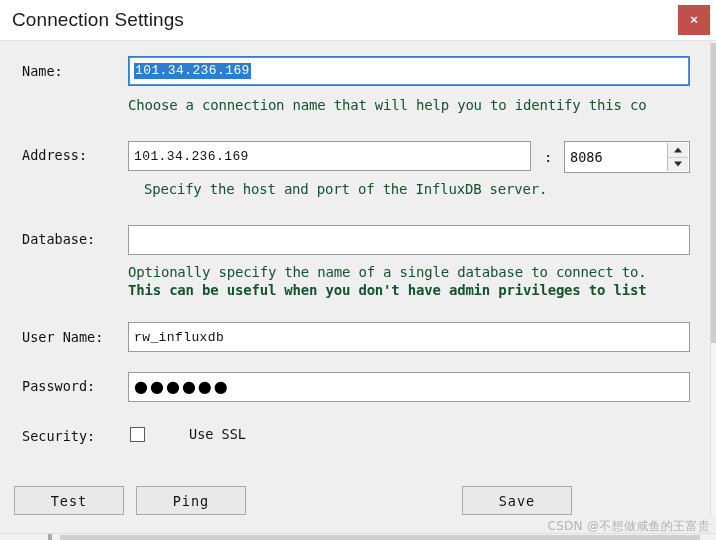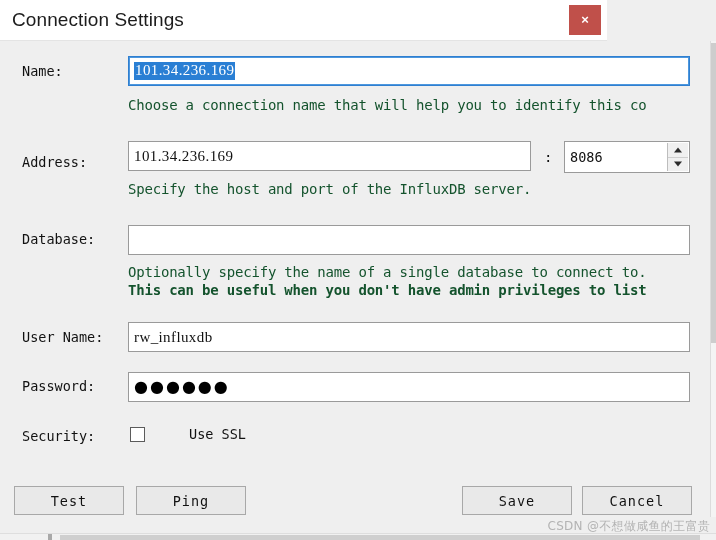--- a/index.html
+++ b/index.html
@@ -21,21 +21,21 @@
     height: 540px;
     background: #efefef;
     box-sizing: border-box;
     overflow: hidden;
   }
 
   
   .titlebar {
     position: absolute;
     left: 0; top: 0;
-    width: 607px;
+    width: 716px;
     height: 41px;
     background: #ffffff;
     border-bottom: 1px solid #e4e4e4;
     box-sizing: border-box;
     padding-left: 36px;
   }
   .title-text {
     position: absolute;
     left: 12px;
     top: 9px;
@@ -105,22 +105,22 @@
   .textfield.focused {
     border: 1px solid #2f7fd0;
     box-shadow: 0 0 0 1px #4d97de inset;
   }
 
   .field-inner {
     position: absolute;
     left: 5px;
     top: 50%;
     transform: translateY(-50%);
-    font-family: Liberation Serif, serif;
-    font-size: 15px;
+    font-family: Liberation Mono, monospace;
+    font-size: 13px;
     color: #111111;
     white-space: nowrap;
     letter-spacing: 0.4px;
   }
   .field-inner.selected-text {
     background: #2a7fd4;
     color: #ffffff;
     padding: 1px 1px 2px 1px;
   }
   .field-inner.pw {
@@ -296,37 +296,37 @@
   </div>
 
   <div class="body-area">
 
     <div class="row-label" style="left:22px; top:22px;">Name:</div>
     <div class="textfield focused" style="left:128px; top:15px; width:562px; height:30px;">
       <span class="field-inner selected-text">101.34.236.169</span>
     </div>
     <div class="hint" style="left:128px; top:56px;">Choose a connection name that will help you to identify this co</div>
 
-    <div class="row-label" style="left:22px; top:106px;margin-top:7px;">Address:</div>
+    <div class="row-label" style="left:22px; top:106px;">Address:</div>
     <div class="textfield" style="left:128px; top:100px; width:403px; height:30px;">
       <span class="field-inner">101.34.236.169</span>
     </div>
     <div class="colon-sep" style="left:544px; top:108px;">:</div>
     <div class="spinner" style="left:564px; top:100px; width:126px; height:32px;">
       <span class="spinner-value">8086</span>
       <div class="spinner-buttons">
         <div class="spin-btn up">
             <span class="arrow"></span>
           </div>
         <div class="spin-btn down">
             <span class="arrow"></span>
           </div>
       </div>
     </div>
-    <div class="hint" style="left:128px; top:140px;">Specify the host and port of the InfluxDB server.</div>
+    <div class="hint" style="left:144px; top:140px;">Specify the host and port of the InfluxDB server.</div>
 
     <div class="row-label" style="left:22px; top:190px;text-align:center;">Database:</div>
     <div class="textfield" style="left:128px; top:184px; width:562px; height:30px;">
       <span class="field-inner"></span>
     </div>
     <div class="hint" style="left:128px; top:223px;">Optionally specify the name of a single database to connect to.</div>
     <div class="hint" style="left:128px; top:241px;font-weight:bold;">This can be useful when you don't have admin privileges to list</div>
 
     <div class="row-label" style="left:22px; top:288px;">User Name:</div>
     <div class="textfield" style="left:128px; top:281px; width:562px; height:30px;">
@@ -340,21 +340,20 @@
 
     <div class="row-label" style="left:22px; top:387px;">Security:</div>
     <div class="checkbox-wrap" style="left:130px; top:385px;">
       <span class="checkbox-box"></span>
       <span class="checkbox-label">Use SSL</span>
     </div>
 
     <div class="btn" style="left:14px; top:445px; width:110px; height:29px;">Test</div>
     <div class="btn" style="left:136px; top:445px; width:110px; height:29px;">Ping</div>
     <div class="btn" style="left:462px; top:445px; width:110px; height:29px;">Save</div>
-    <div class="btn" style="left:582px; top:445px; width:110px; height:29px;">Cancel</div>
   </div>
 
   <div class="vscroll-edge">
     <div class="vscroll-thumb"></div>
   </div>
   <div class="hscroll-edge">
     <div class="hscroll-leftcap"></div>
     <div class="hscroll-thumb"></div>
   </div>
 

